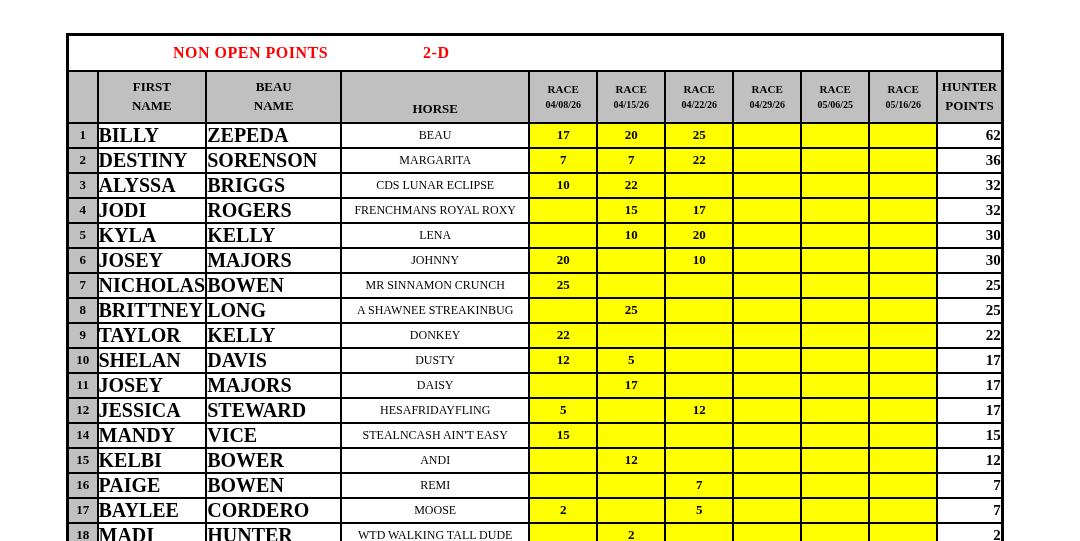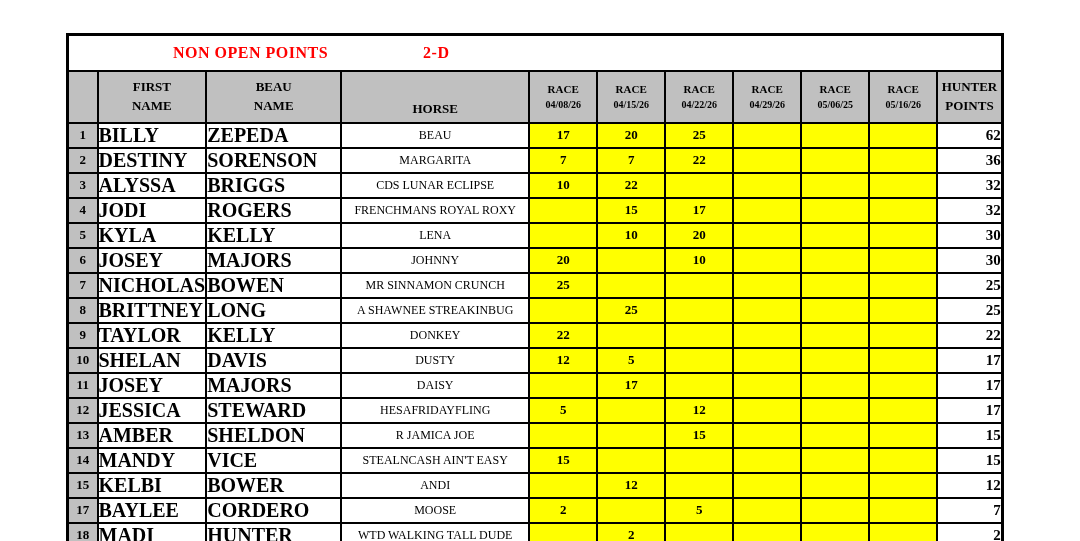--- a/index.html
+++ b/index.html
@@ -318,33 +318,20 @@
           <td class="horse-cell">HESAFRIDAYFLING</td>
           <td class="race-cell">5</td>
           <td class="race-cell"></td>
           <td class="race-cell">12</td>
           <td class="race-cell"></td>
           <td class="race-cell"></td>
           <td class="race-cell"></td>
           <td class="total-cell">17</td>
         </tr>
         <tr>
-          <td class="rank-cell">13</td>
-          <td class="name-cell">AMBER</td>
-          <td class="name-cell">SHELDON</td>
-          <td class="horse-cell">R JAMICA JOE</td>
-          <td class="race-cell"></td>
-          <td class="race-cell"></td>
-          <td class="race-cell">15</td>
-          <td class="race-cell"></td>
-          <td class="race-cell"></td>
-          <td class="race-cell"></td>
-          <td class="total-cell">15</td>
-        </tr>
-        <tr>
           <td class="rank-cell">14</td>
           <td class="name-cell">MANDY</td>
           <td class="name-cell">VICE</td>
           <td class="horse-cell">STEALNCASH AIN'T EASY</td>
           <td class="race-cell">15</td>
           <td class="race-cell"></td>
           <td class="race-cell"></td>
           <td class="race-cell"></td>
           <td class="race-cell"></td>
           <td class="race-cell"></td>
@@ -357,20 +344,33 @@
           <td class="horse-cell">ANDI</td>
           <td class="race-cell"></td>
           <td class="race-cell">12</td>
           <td class="race-cell"></td>
           <td class="race-cell"></td>
           <td class="race-cell"></td>
           <td class="race-cell"></td>
           <td class="total-cell">12</td>
         </tr>
         <tr>
+          <td class="rank-cell">16</td>
+          <td class="name-cell">PAIGE</td>
+          <td class="name-cell">BOWEN</td>
+          <td class="horse-cell">REMI</td>
+          <td class="race-cell"></td>
+          <td class="race-cell"></td>
+          <td class="race-cell">7</td>
+          <td class="race-cell"></td>
+          <td class="race-cell"></td>
+          <td class="race-cell"></td>
+          <td class="total-cell">7</td>
+        </tr>
+        <tr>
           <td class="rank-cell">17</td>
           <td class="name-cell">BAYLEE</td>
           <td class="name-cell">CORDERO</td>
           <td class="horse-cell">MOOSE</td>
           <td class="race-cell">2</td>
           <td class="race-cell"></td>
           <td class="race-cell">5</td>
           <td class="race-cell"></td>
           <td class="race-cell"></td>
           <td class="race-cell"></td>

